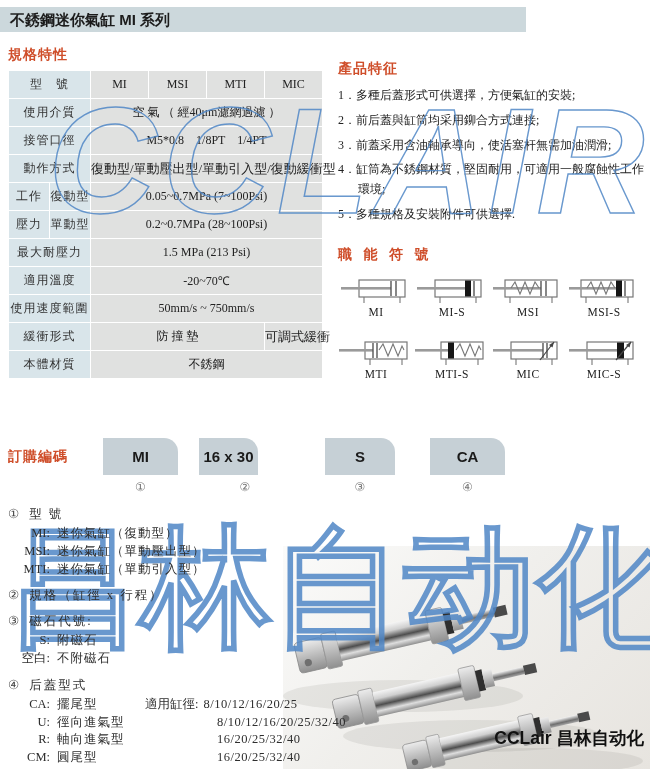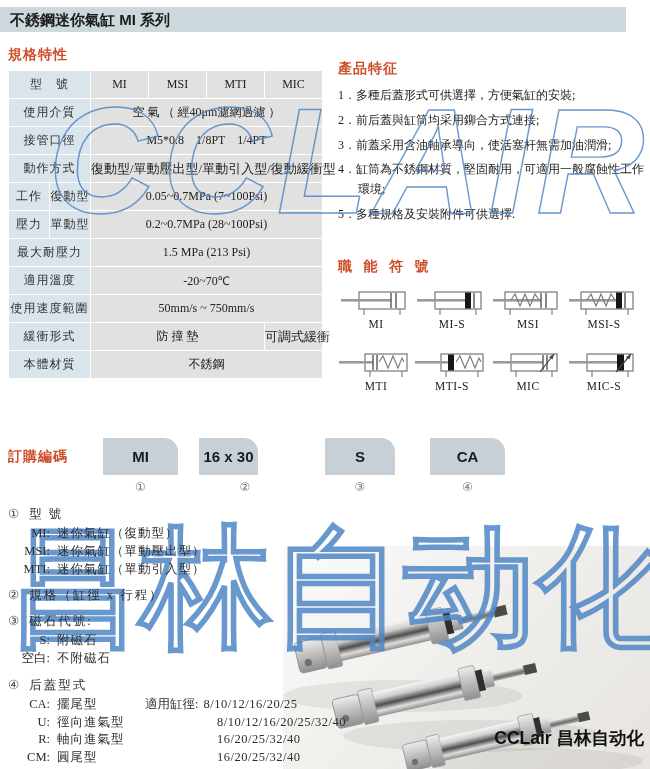--- a/index.html
+++ b/index.html
@@ -3,21 +3,21 @@
 <meta charset="utf-8">
 <style>
   * { margin:0; padding:0; box-sizing:border-box; }
   html,body { background:#fff; }
   .page {
     position:relative; width:650px; height:769px; background:#fff;
     overflow:hidden; font-family:"Liberation Serif", serif; color:#2b2b2b;
   }
   
   .title-bar {
-    position:absolute; left:0; top:7px; width:626px; height:25px;
+    position:absolute; left:0; top:7px; width:526px; height:25px;
     background:#ccd8dc; line-height:25px; padding-left:10px;
     font-family:"Liberation Sans", sans-serif; font-weight:bold; font-size:15px; color:#1c1c1c;
   }
   
   .sec-heading {
     color:#cf4e2a; font-weight:bold; font-size:14px; letter-spacing:1px;
     font-family:"Liberation Serif", serif;
   }
   
   .specs { position:absolute; left:8px; top:46px; width:314px; }
@@ -32,21 +32,21 @@
   td.val.small { font-size:13px; letter-spacing:0; }
   
   .features { position:absolute; left:338px; top:60px; width:308px; }
   .features .sec-heading { margin-bottom:8px; }
   .feat-item {
     font-size:12px; line-height:1.65; margin-bottom:5px; color:#222;
     padding-left:20px; text-indent:-20px;
   }
   
   .symbols { position:absolute; left:338px; top:246px; width:310px; }
-  .symbols .sec-heading { letter-spacing:4px; margin-bottom:12px;margin-top:12px; }
+  .symbols .sec-heading { letter-spacing:4px; margin-bottom:12px; }
   .sym-grid { display:grid; grid-template-columns:repeat(4,76px); row-gap:20px; }
   .sym-cell { text-align:center; }
   .sym-cell svg { display:block; margin:0 auto; }
   .sym-label { font-size:11.5px; color:#222; margin-top:0px; letter-spacing:0.5px; }
   .sb { fill:#ffffff; stroke:#777; stroke-width:1.2; }
   .sl { stroke:#777; stroke-width:1.1; }
   .rod { fill:#9a9a9a; }
   .pist { stroke:#555; stroke-width:1.4; }
   .mag { fill:#161616; }
   .spring { fill:none; stroke:#777; stroke-width:1.1; }

